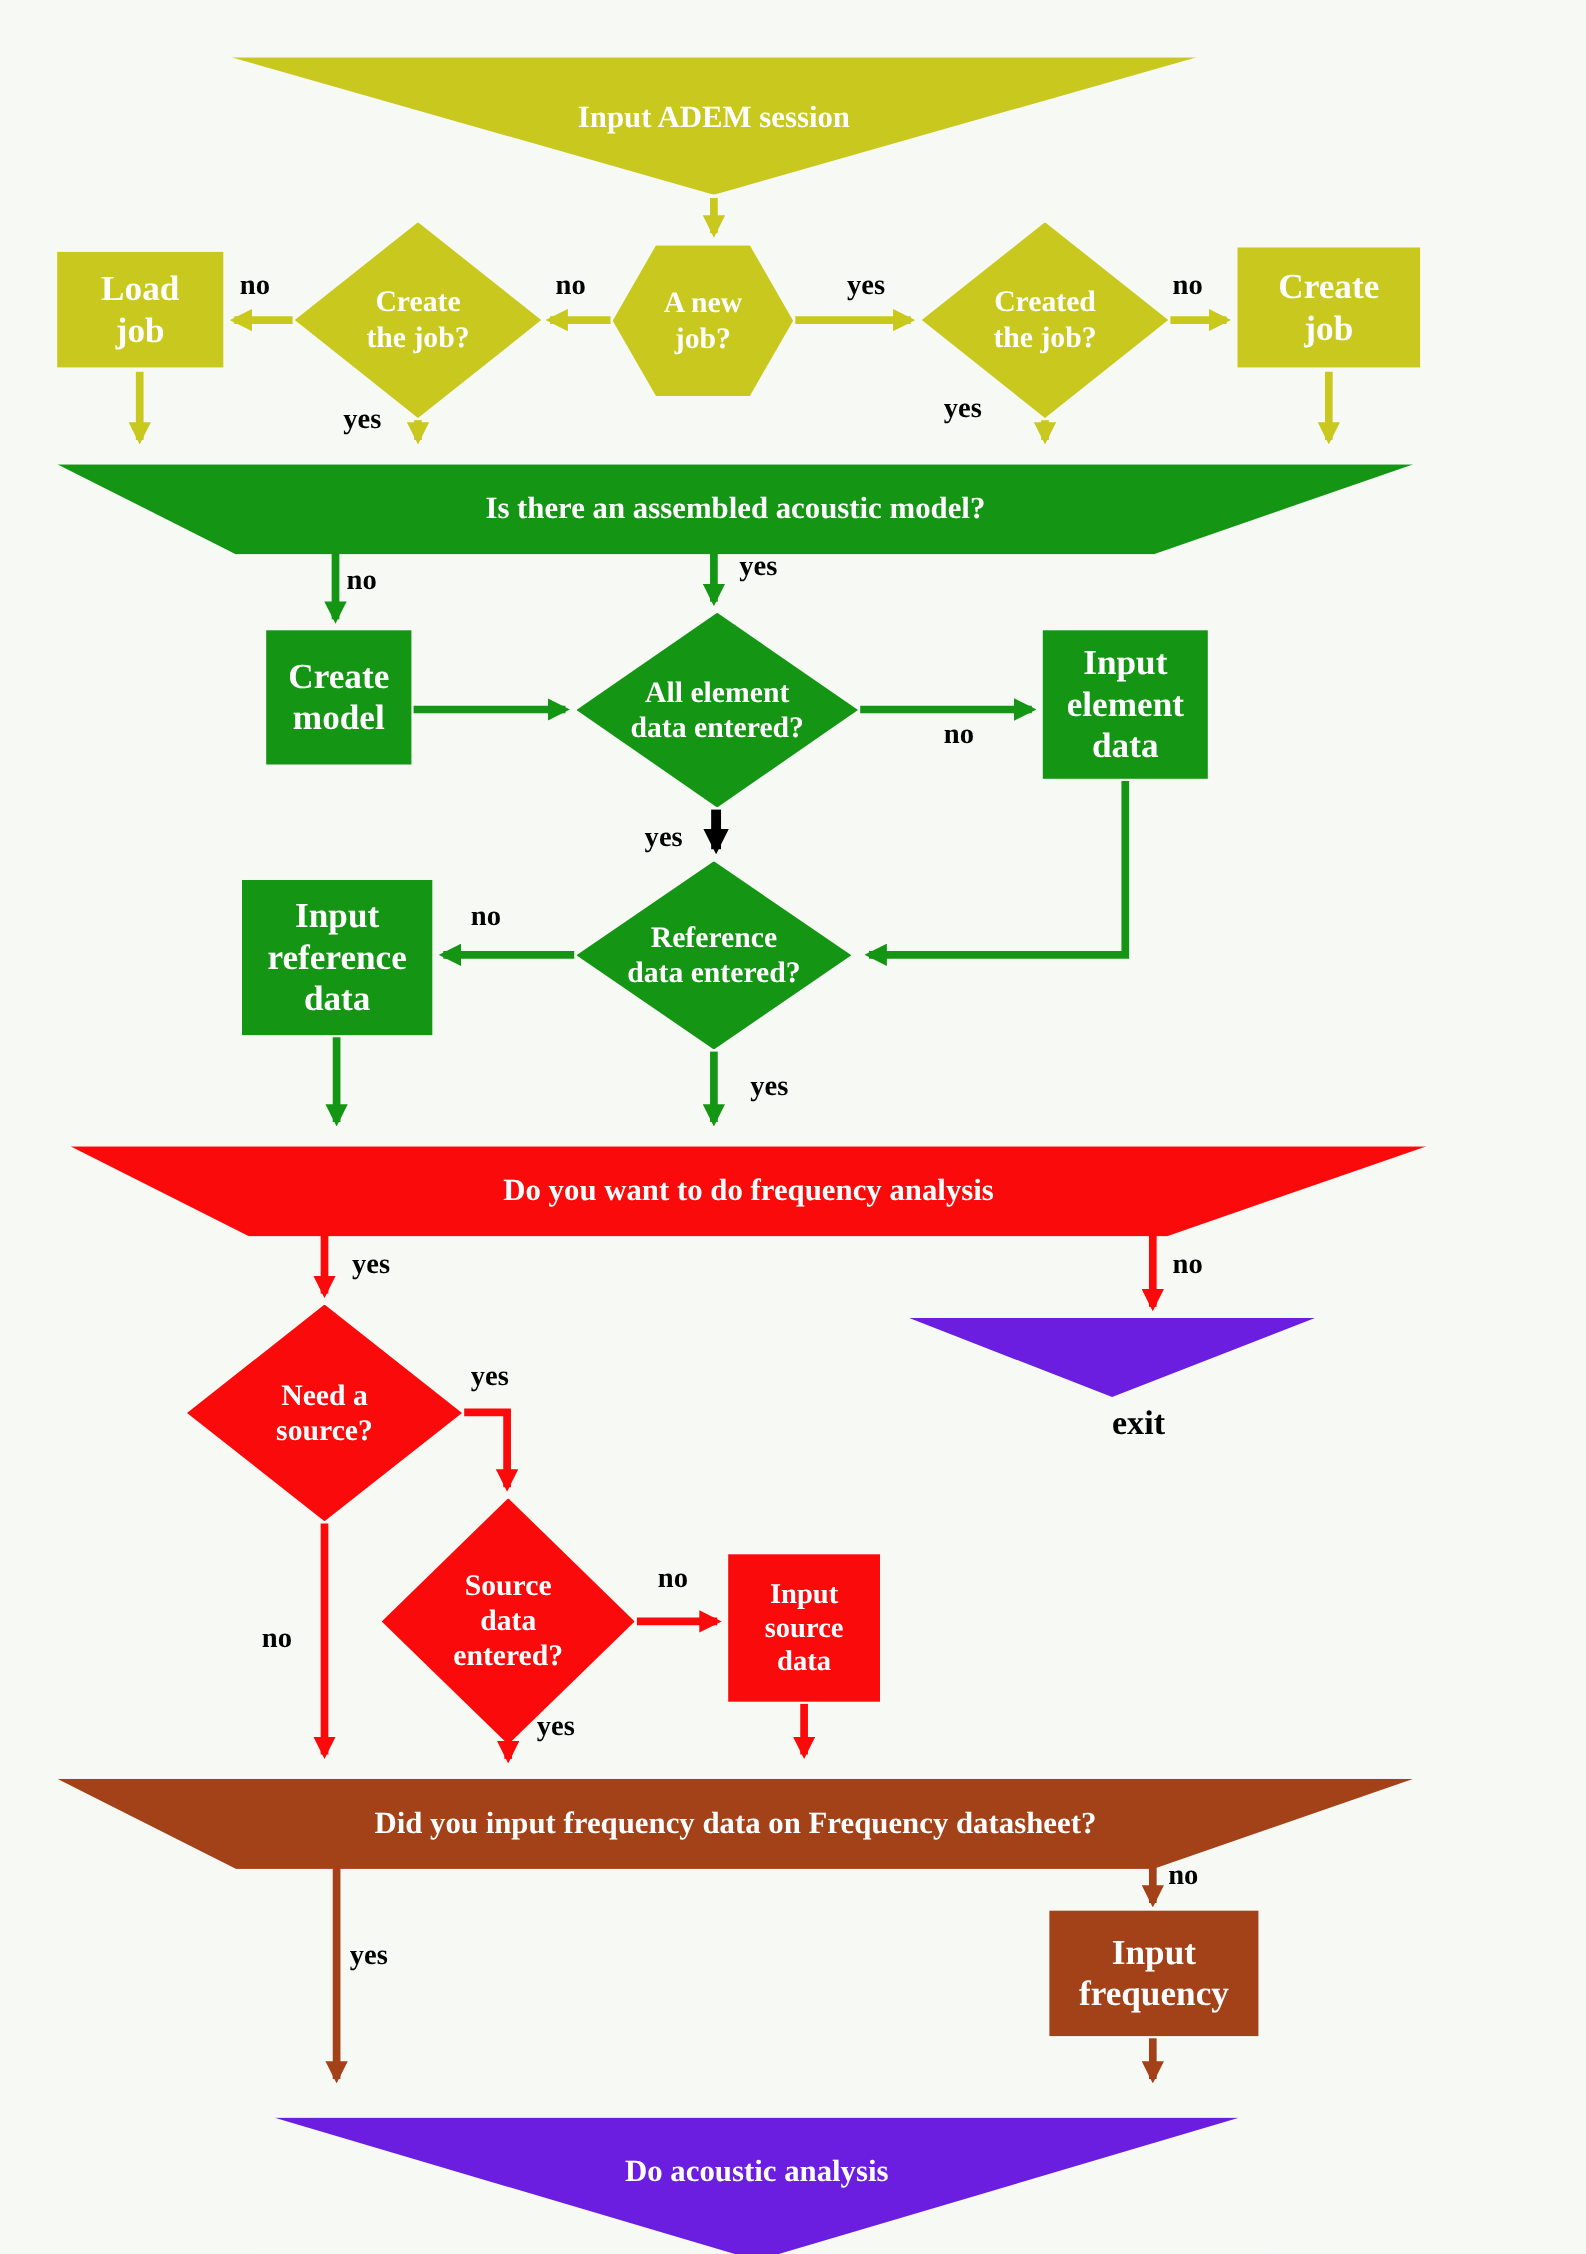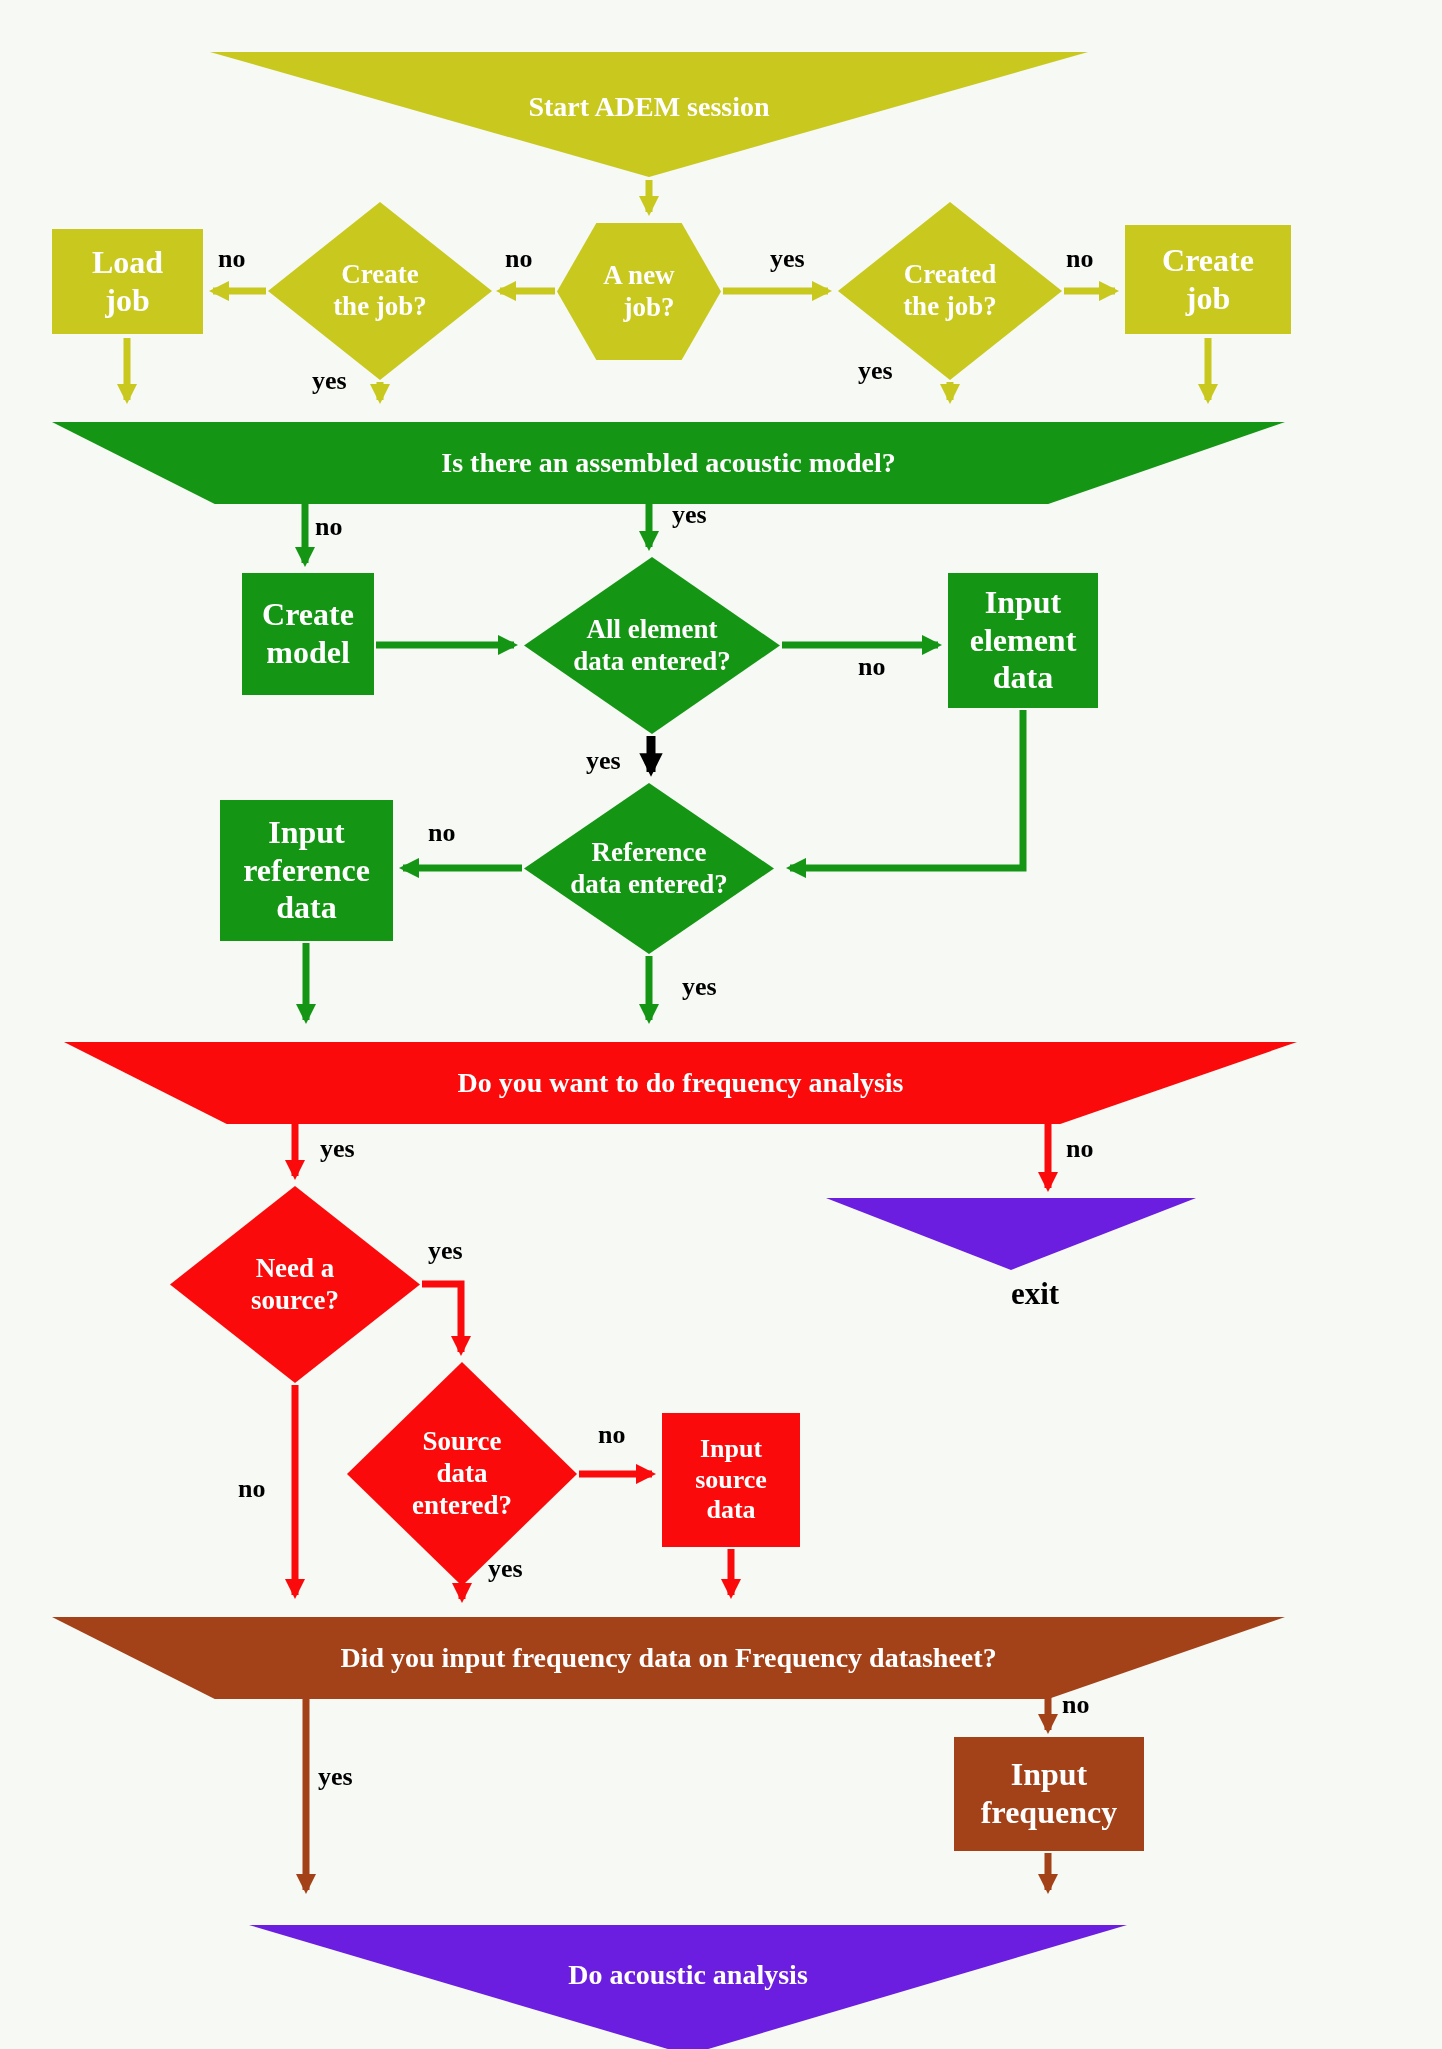--- a/index.html
+++ b/index.html
@@ -99,34 +99,34 @@
     <path class="wire w-red" marker-end="url(#ah-red)" d="M579 1474 H652"></path>
     <path class="wire w-red" marker-end="url(#ah-red)" d="M462 1588 V1599"></path>
     <path class="wire w-red" marker-end="url(#ah-red)" d="M731 1549 V1595"></path>
 
     <path class="wire w-brown" marker-end="url(#ah-brown)" d="M306 1689 V1890"></path>
     <path class="wire w-brown" marker-end="url(#ah-brown)" d="M1048 1689 V1730"></path>
     <path class="wire w-brown" marker-end="url(#ah-brown)" d="M1048 1853 V1890"></path>
   </svg>
 
   <div class="node tri-down fill-yellow" style="left:210px;top:52px;width:878px;height:125px;padding-top:0;">
-    <span style="margin-top:38px;">Start ADEM session</span>
+    <span style="margin-top:38px;">Input ADEM session</span>
   </div>
 
   <div class="node rect fill-yellow" style="left:52px;top:229px;width:151px;height:105px;">
     <span>Load
 job</span>
   </div>
 
   <div class="node diamond fill-yellow" style="left:268px;top:202px;width:224px;height:178px;">
     <span>Create
 the job?</span>
   </div>
 
-  <div class="node hex fill-yellow" style="left:557px;top:223px;width:164px;height:137px;text-align:right;">
+  <div class="node hex fill-yellow" style="left:557px;top:223px;width:164px;height:137px;">
     <span>A new
 job?</span>
   </div>
 
   <div class="node diamond fill-yellow" style="left:838px;top:202px;width:224px;height:178px;">
     <span>Created
 the job?</span>
   </div>
 
   <div class="node rect fill-yellow" style="left:1125px;top:225px;width:166px;height:109px;">

